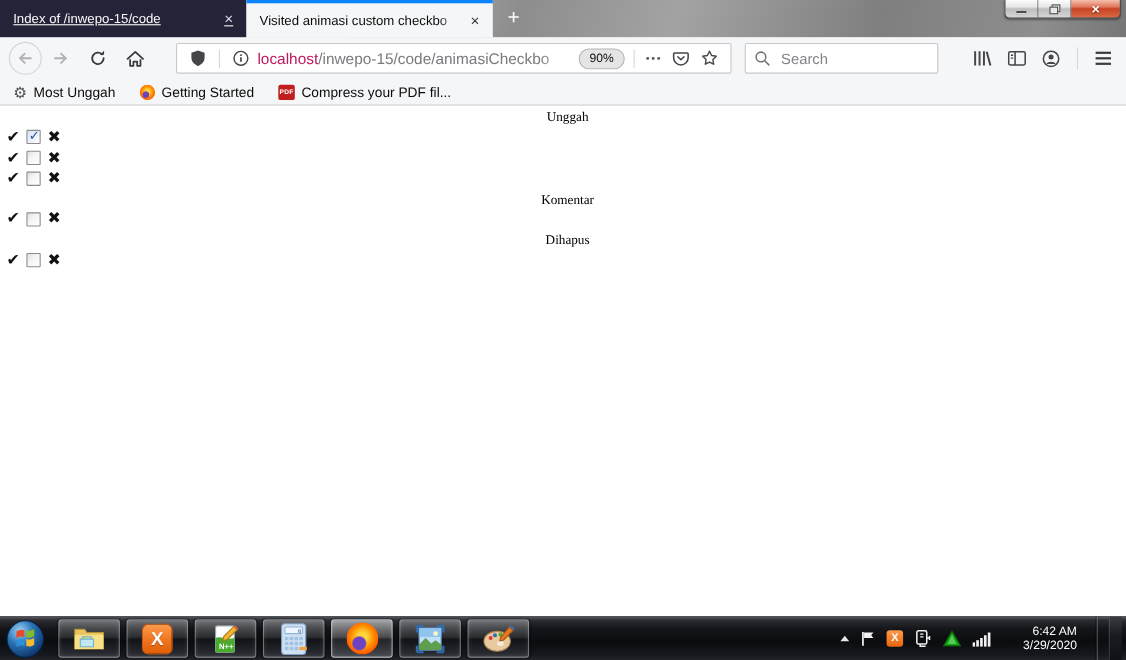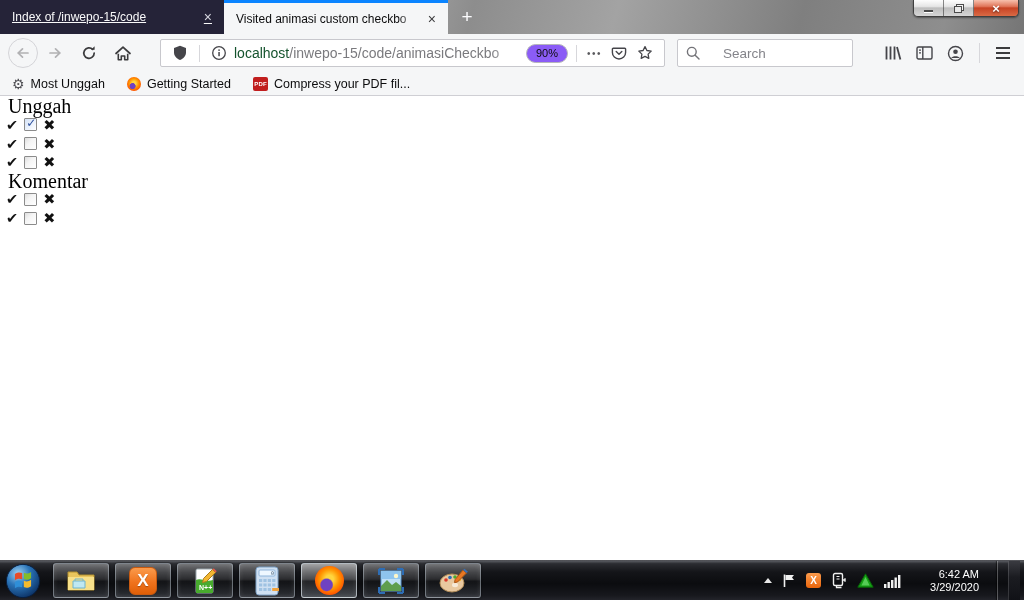--- a/index.html
+++ b/index.html
@@ -70,35 +70,35 @@
   .btn-home { margin-left:8px; margin-right:24px; }
 
   .urlbox {
     width:505px; height:28px; background:#fff; border:1px solid #c8c8cd; border-radius:2px;
     display:flex; align-items:center; padding:0 6px; flex:none;
   }
   .vsep { width:1px; height:17px; background:#d7d7db; margin:0 6px; flex:none; }
   .url-text { flex:1; font-size:14px; white-space:nowrap; overflow:hidden; position:relative; padding-left:2px; }
   .url-text::after { content:""; position:absolute; right:0; top:0; bottom:0; width:34px;
     background:linear-gradient(to right,rgba(255,255,255,0),#fff); }
-  .url-host { color:#14532d; }
+  .url-host { color:#be185d; }
   .url-path { color:#7a7a7e; }
   .zoom-pill {
-    flex:none; font-size:11px; color:#0c0c0d; background:#8b5cf6; border:1px solid #b6b6ba;
+    flex:none; font-size:11px; color:#0c0c0d; background:#e5e5e5; border:1px solid #b6b6ba;
     border-radius:10px; padding:2px 9px 3px; margin:13px 2px;text-align:right;
   }
   .dots { flex:none; color:#5a5a5e; font-size:10px; letter-spacing:1.5px; margin:0 4px; }
   .pa-icon { flex:none; margin:0 5px; display:flex; }
 
   .searchbox {
     width:176px; height:28px; background:#fff; border:1px solid #c8c8cd; border-radius:2px;
     display:flex; align-items:center; padding:0 8px; margin-left:12px; flex:none;
   }
   .searchbox input {
-    border:none; outline:none; width:120px; font-size:13.5px; margin-left:21px;
+    border:none; outline:none; width:120px; font-size:13.5px; margin-left:8px;
     font-family:"Liberation Sans",sans-serif; color:#0c0c0d; background:transparent;
   }
   .searchbox input::placeholder { color:#84848a; }
 
   .tb-icons { display:flex; align-items:center; margin-left:24px; }
   .tb-icon { margin:0 7px; display:flex; }
   .menu-sep { width:1px; height:20px; background:#d7d7db; margin:0 8px; }
   .hamburger { display:flex; flex-direction:column; gap:3px; margin:0 8px; }
   .hamburger span { width:14px; height:2px; background:#3b3b3d; }
 
@@ -121,21 +121,21 @@
     font-size:6px; font-weight:bold; display:flex; align-items:center; justify-content:center;
     letter-spacing:.2px;
   }
 
   
   .content {
     position:absolute; top:97px; left:0; width:1024px; height:463px; background:#fff;
     font-family:"Liberation Serif", serif; color:#000; overflow:hidden;
   }
   .intro { margin:15px 0 14px 8px; font-size:16px; line-height:18.5px; }
-  .notif-label { margin-left:8px; font-size:20px; line-height:18.5px; height:18.5px; }
+  .notif-label { margin-left:8px; font-size:12px; line-height:18.5px; height:18.5px;text-align:center; }
   .notif-row { margin-left:6px; height:18.7px; display:flex; align-items:center; gap:6px; }
   .mark { font-family:"DejaVu Sans", sans-serif; font-weight:bold; font-size:14.5px; color:#111; line-height:16px; }
   .cb {
     width:13px; height:13px; border:1px solid #8b8b8b; border-radius:1px;
     background:linear-gradient(135deg,#dedede 0%,#f4f4f4 40%,#ffffff 100%);
     position:relative; flex:none;
   }
   .cb.checked { background:linear-gradient(135deg,#d5e2f5 0%,#eef4fd 60%,#ffffff 100%); }
   .cb.checked::after {
     content:"✓"; position:absolute; top:-3px; left:1px;
@@ -340,20 +340,21 @@
       <span class="mark">✖</span>
     </div>
 
     <div class="notif-label">Komentar</div>
     <div class="notif-row">
       <span class="mark">✔</span>
       <span class="cb"></span>
       <span class="mark">✖</span>
     </div>
 
+    <div class="notif-label">Dihapus</div>
     <div class="notif-row">
       <span class="mark">✔</span>
       <span class="cb"></span>
       <span class="mark">✖</span>
     </div>
   </div>
 
   <div class="taskbar">
     <div class="start-btn">
       <svg width="38" height="38" viewBox="0 0 40 40">

